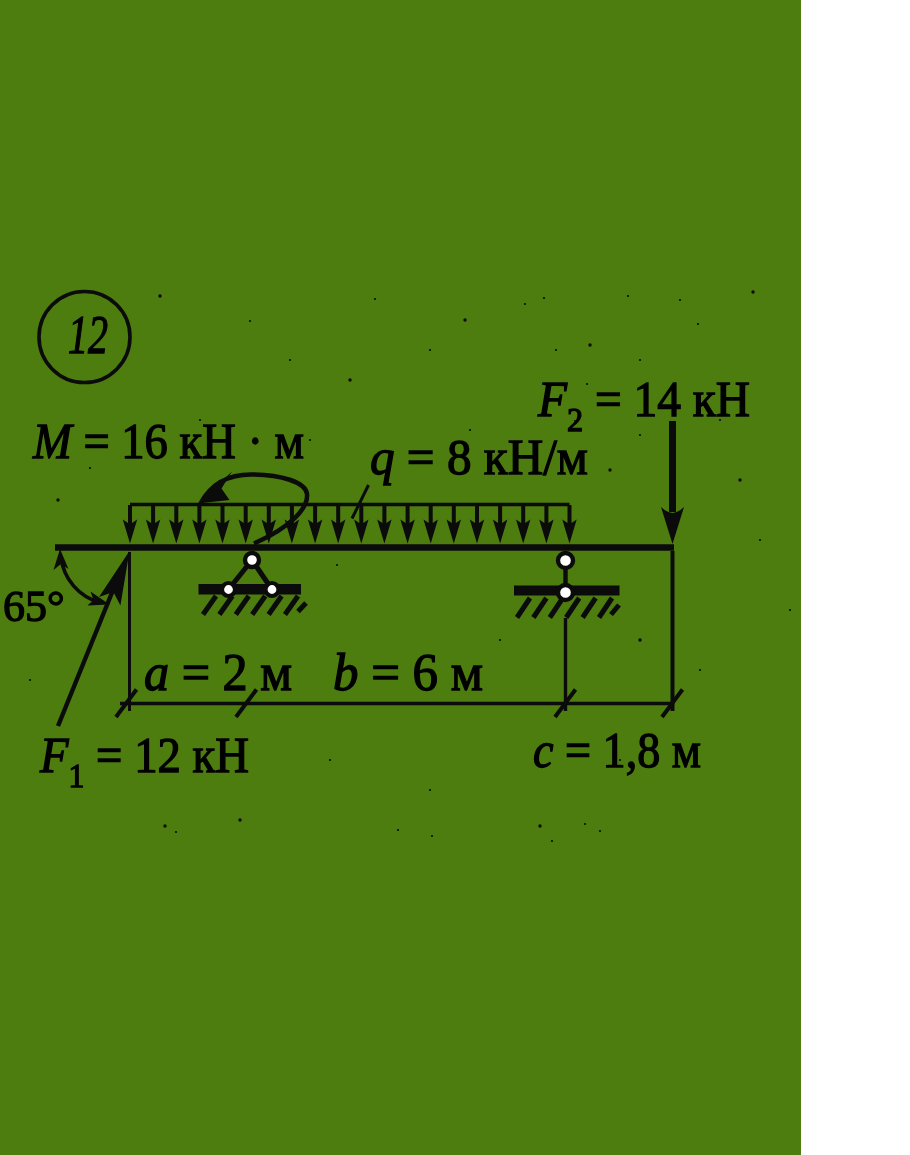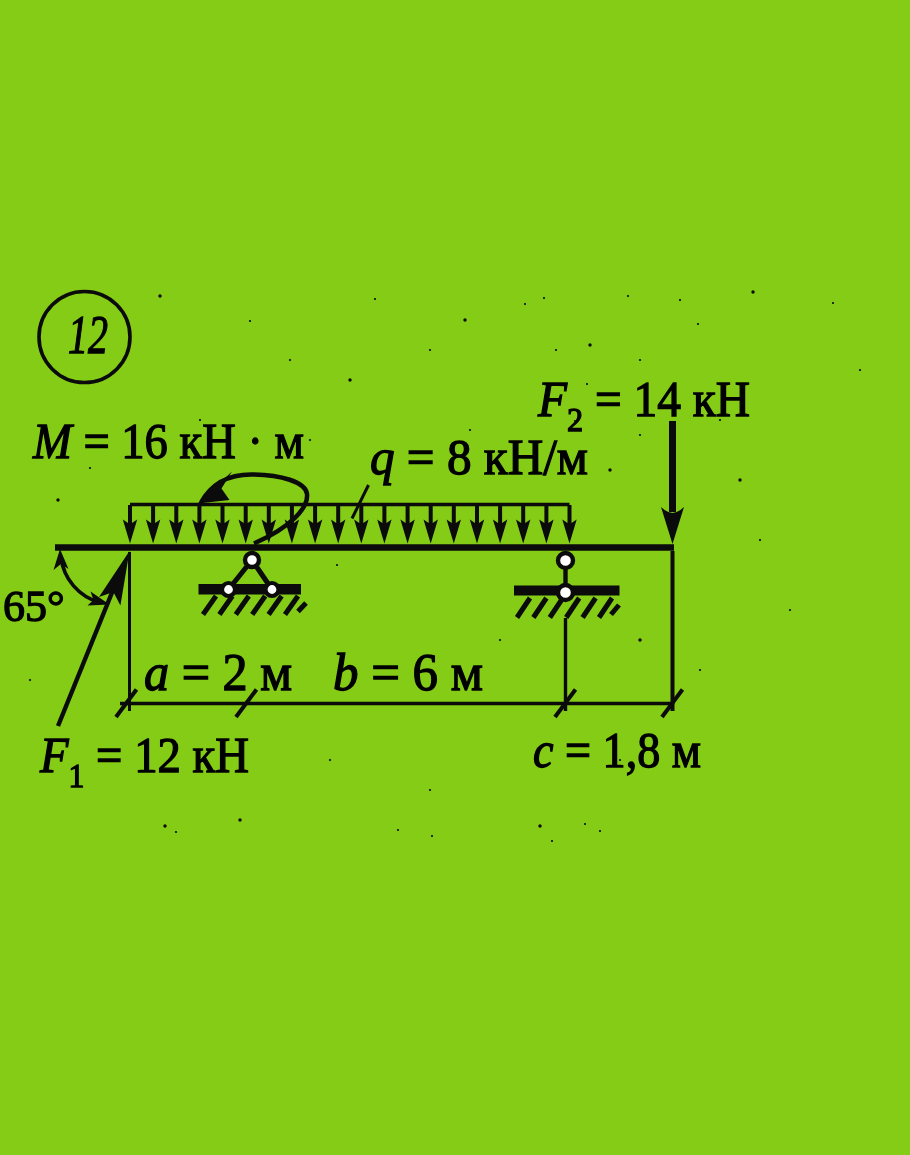--- a/index.html
+++ b/index.html
@@ -1,16 +1,16 @@
 <!DOCTYPE html>
 <html><head>
 <meta charset="utf-8">
 <style>
   html,body{margin:0;padding:0;background:#fff;}
-  #page{position:relative;width:910px;height:1155px;background:#84cc16;overflow:hidden;}
+  #page{position:relative;width:801px;height:1155px;background:#4d7c0f;overflow:hidden;}
   svg{position:absolute;left:0;top:0;will-change:transform;}
   text{font-family:"Liberation Serif", serif;fill:#000;stroke:#000;stroke-width:1.3px;}
 </style>
 </head>
 <body>
 <div id="page">
 <svg width="910" height="1155" viewBox="0 0 910 1155">
 
   <circle cx="84.5" cy="337" r="45.5" fill="none" stroke="#0b0b0b" stroke-width="3.6"></circle>
   <text x="68" y="352.5" font-size="54" font-style="italic" textLength="40" lengthAdjust="spacingAndGlyphs">12</text>

